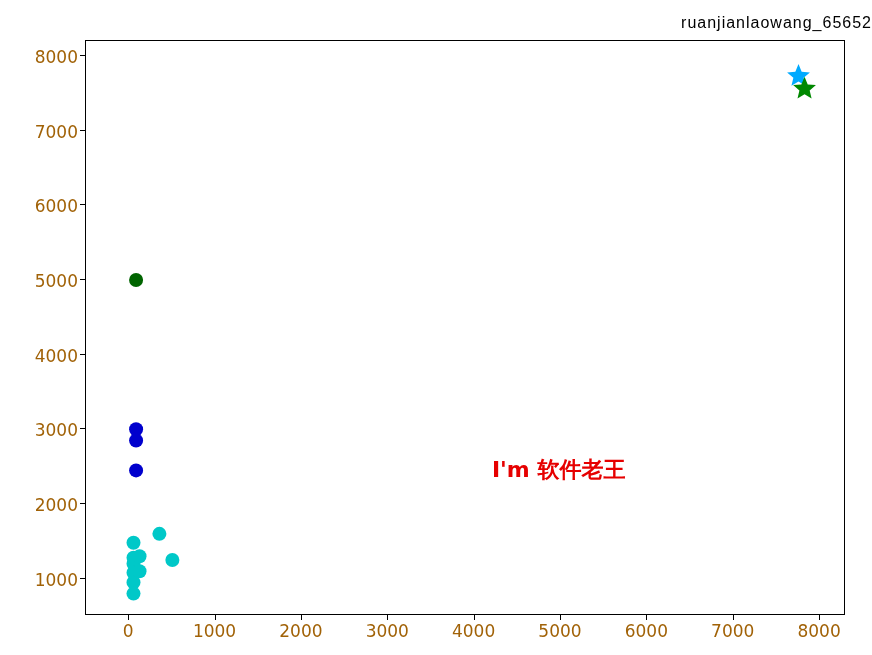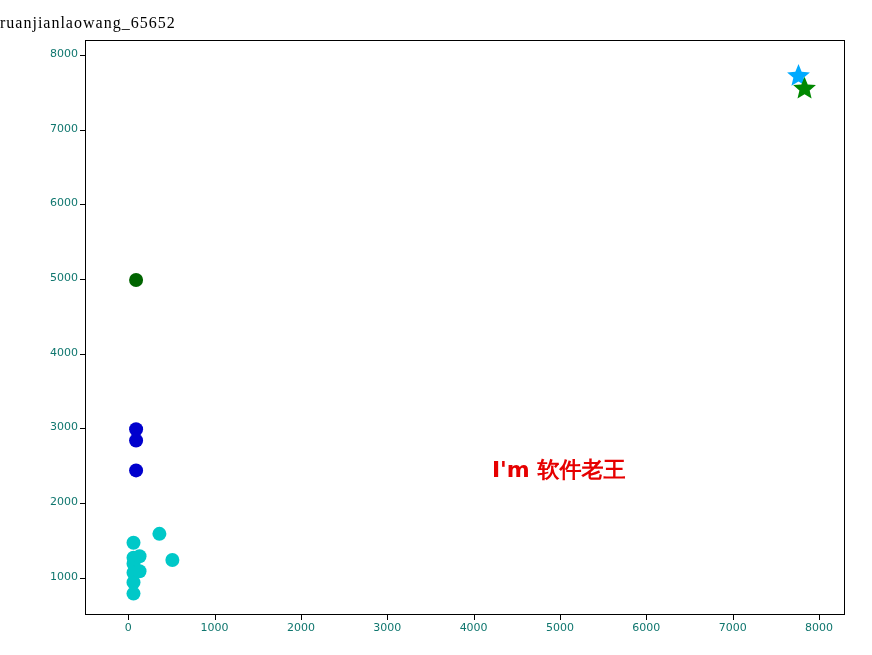--- a/index.html
+++ b/index.html
@@ -14,39 +14,39 @@
   .figure {
     position: relative;
     width: 872px;
     height: 655px;
   }
   .title {
     position: absolute;
     top: 14px;
     left: 0;
     width: 100%;
-    text-align: left;
-    font-family: Liberation Serif, serif;
+    text-align: right;
+    font-family: Liberation Sans, sans-serif;
     font-size: 16px;
     letter-spacing: 1px;
     color: #000;
   }
   .axes {
     position: absolute;
     left: 85px;   
     top: 40px;    
     width: 760px; 
     height: 575px;
     border: 1px solid #000;
     box-sizing: border-box;
   }
   .ytick, .xtick {
     position: absolute;
-    font-size: 11px;
-    color: #0f766e;
+    font-size: 17px;
+    color: #a16207;
   }
   .ytick { text-align: right; width: 55px; }
   .xtick { text-align: center; width: 50px; }
   .tickmark {
     position: absolute;
     background: #000;
   }
   .annotation {
     position: absolute;
     color: #e60000;

